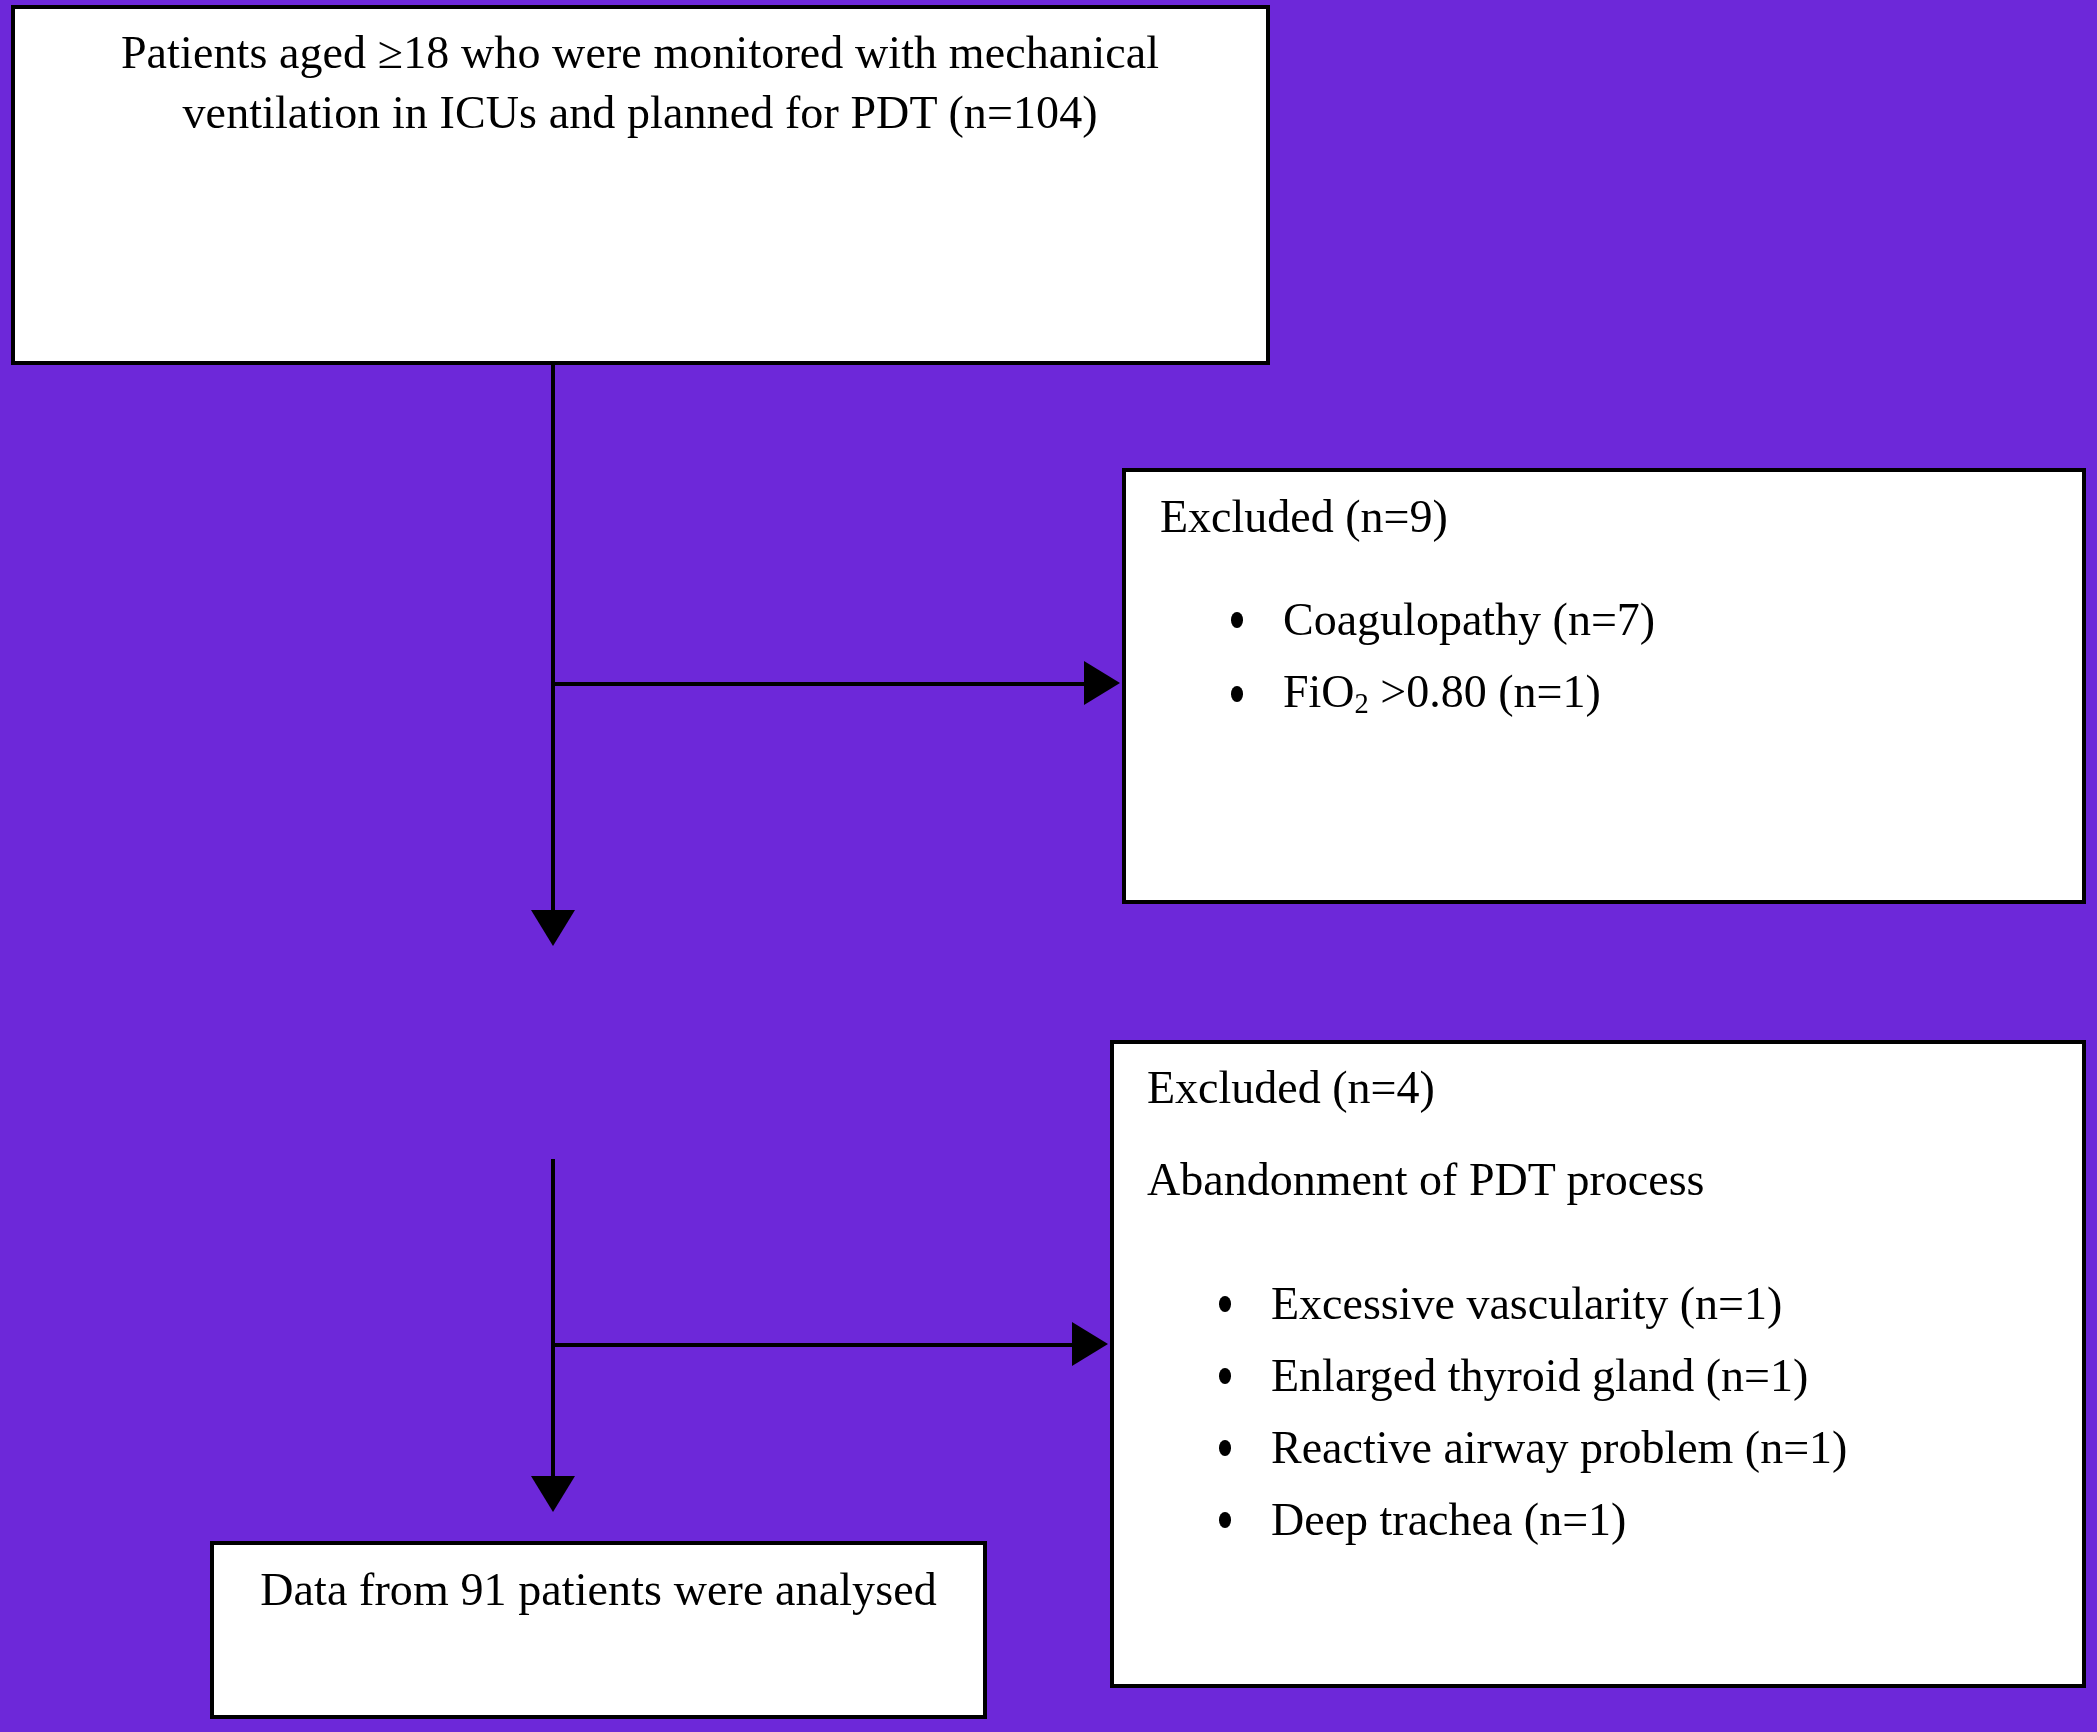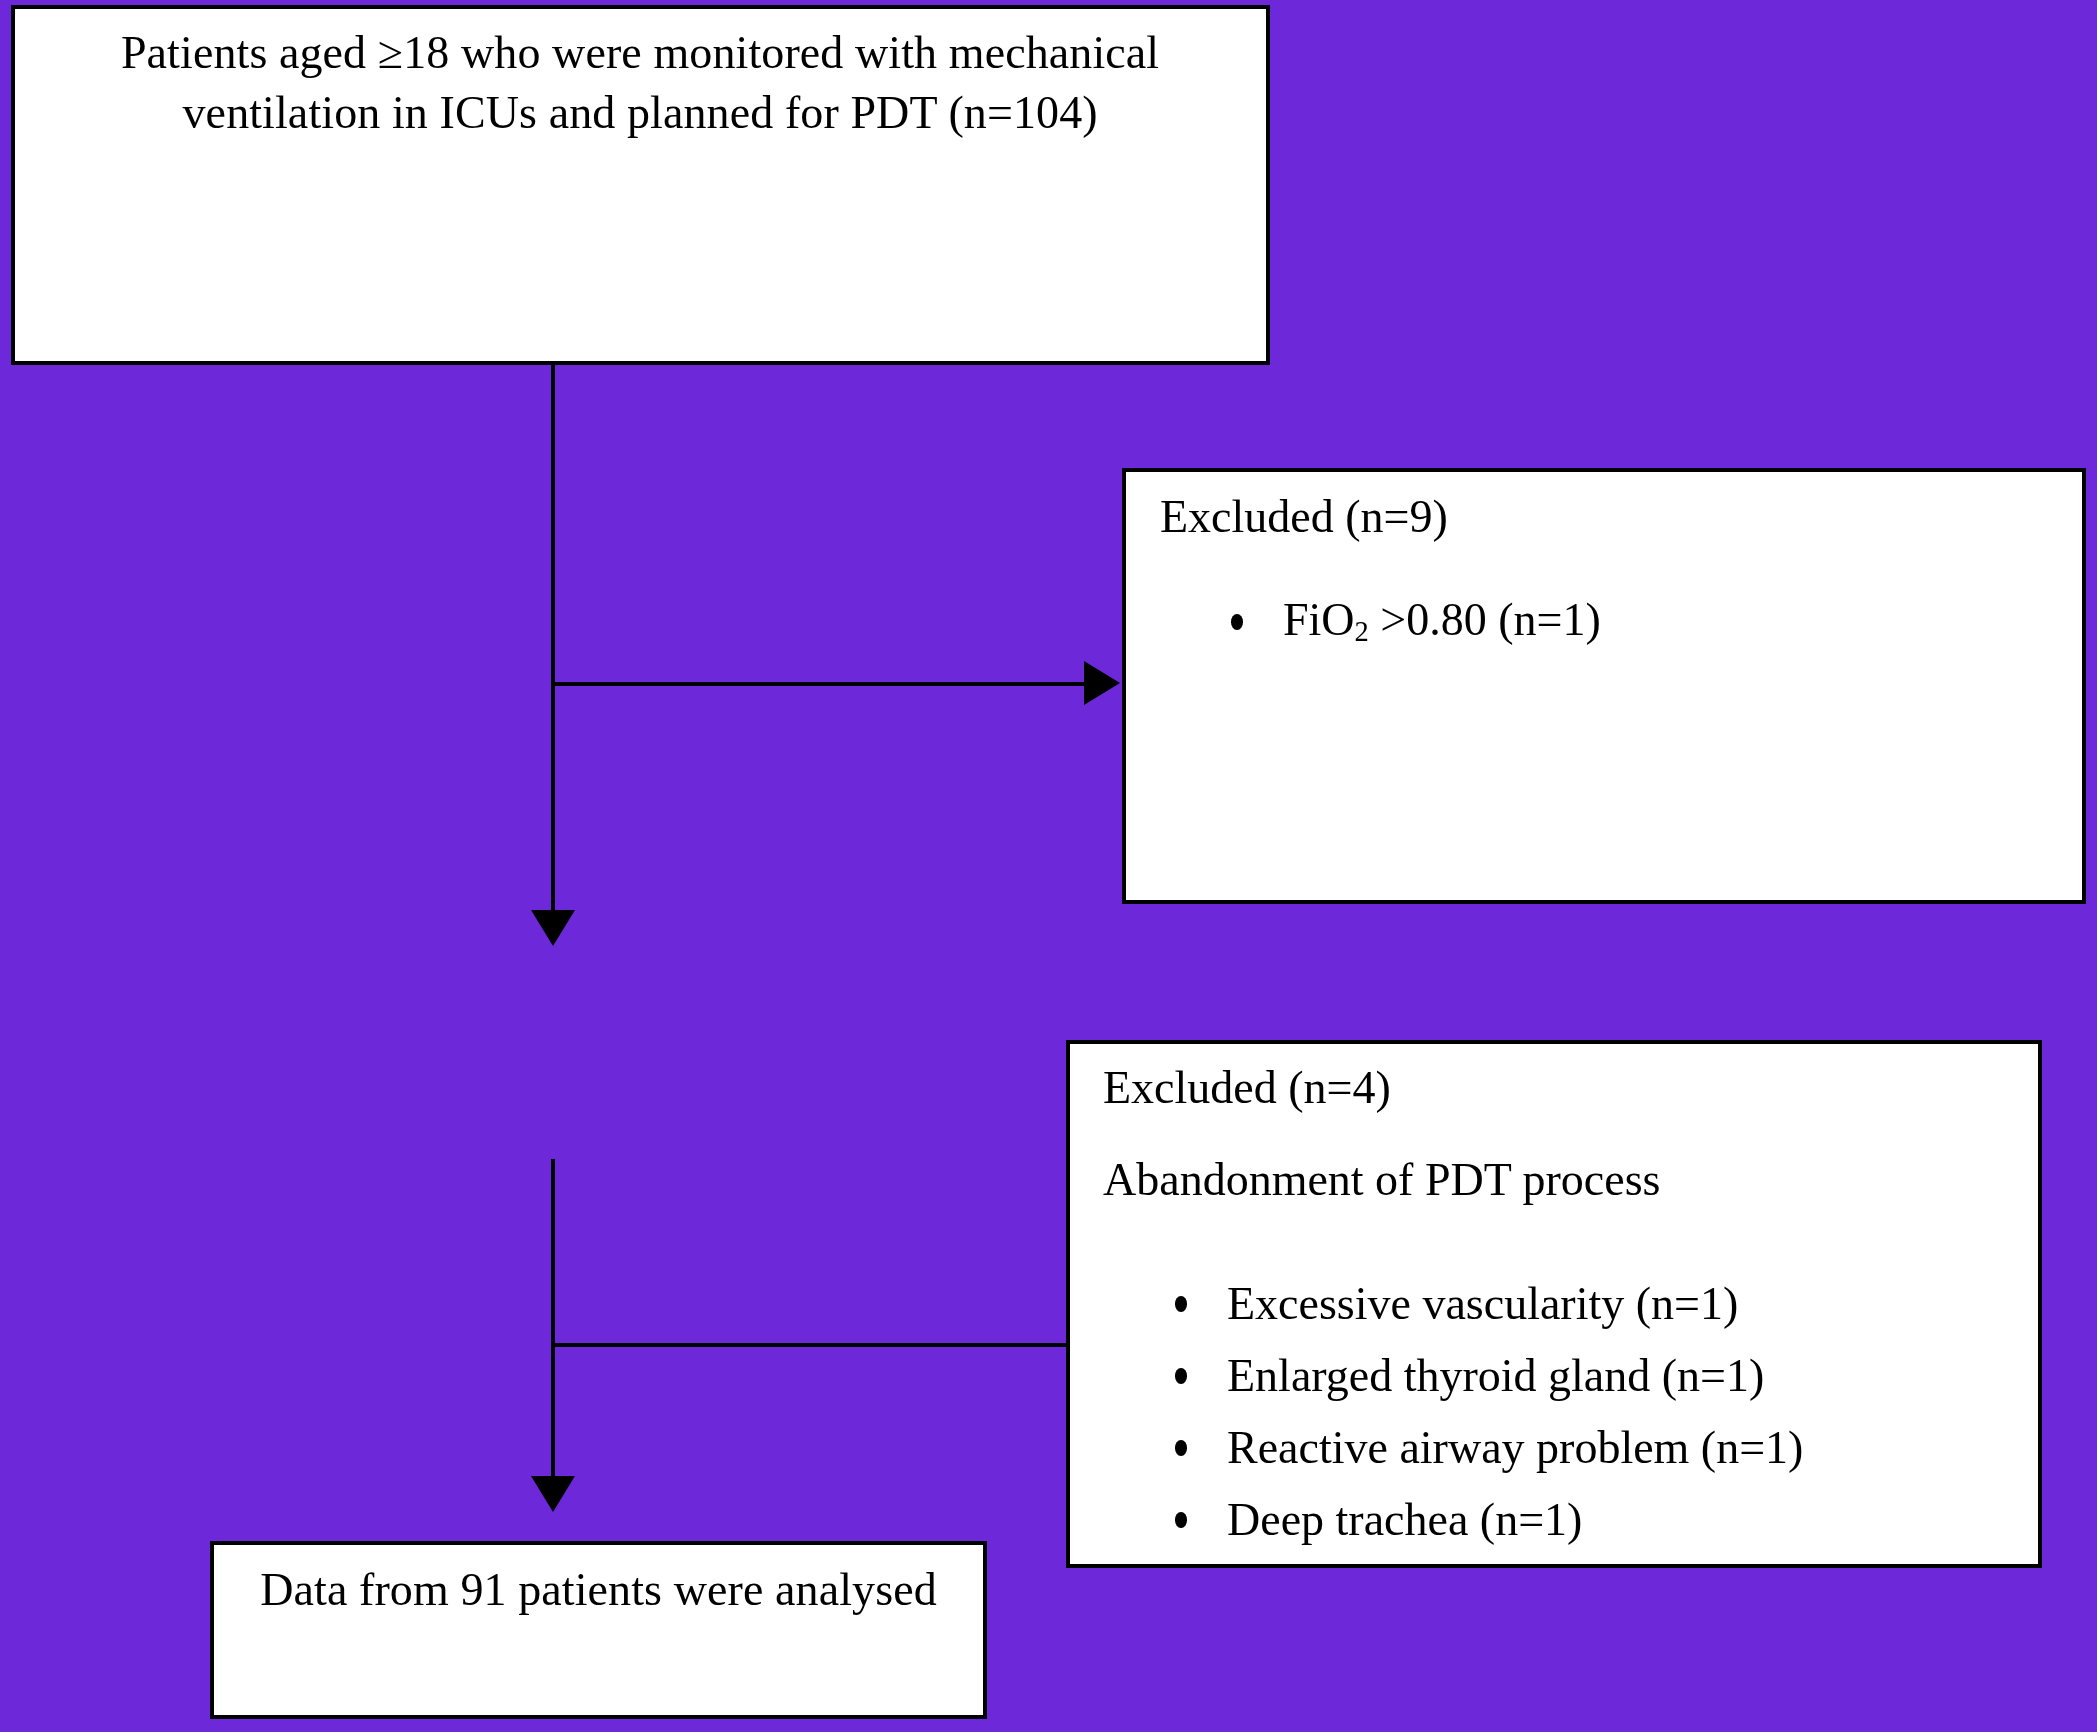--- a/index.html
+++ b/index.html
@@ -41,21 +41,21 @@
   
   #box-excluded-1 { left: 1122px; top: 468px; width: 964px; height: 436px; }
   #box-excluded-1 .hdr { position: absolute; top: 17.6px; left: 34px; font-size: 46px; }
   #box-excluded-1 ul { position: absolute; top: 125px; left: 88px; margin: 0; padding: 0 0 0 69px; }
 
   
   #box-prepared { left: 175px; top: 946px; width: 823px; height: 215px; }
   #box-prepared .box-text { top: 17.6px; padding: 0 23.5px; }
 
   
-  #box-excluded-2 { left: 1066px; top: 1040px; width: 976px; height: 528px; }
+  #box-excluded-2 { left: 1110px; top: 1040px; width: 976px; height: 648px; }
   #box-excluded-2 .hdr  { position: absolute; top: 16.5px;  left: 33px; font-size: 46px; }
   #box-excluded-2 .sub  { position: absolute; top: 109px; left: 33px; font-size: 46px; }
   #box-excluded-2 ul { position: absolute; top: 237px; left: 88px; margin: 0; padding: 0 0 0 69px; }
 
   
   #box-analysed { left: 210px; top: 1541px; width: 777px; height: 178px; }
   #box-analysed .box-text { top: 15.3px; padding: 0 29px; }
 
   
   ul.bullets { list-style: none; }
@@ -134,20 +134,24 @@
   <div class="arrow-down" id="arrow-1"></div>
 
   <div class="hline" id="branch-1"></div>
   <div class="arrow-right" id="branch-arrow-1"></div>
 
   <div class="box" id="box-excluded-1">
     <div class="hdr">Excluded (n=9)</div>
     <ul class="bullets">
       <li>
         <span class="bullet-dot"></span>
+        <span>Coagulopathy (n=7)</span>
+      </li>
+      <li>
+        <span class="bullet-dot"></span>
         <span>FiO</span><sub>2</sub><span> &gt;0.80 (n=1)</span>
       </li>
     </ul>
   </div>
 
 
   <div class="vline" id="trunk-2"></div>
   <div class="arrow-down" id="arrow-2"></div>
 
   <div class="hline" id="branch-2"></div>

